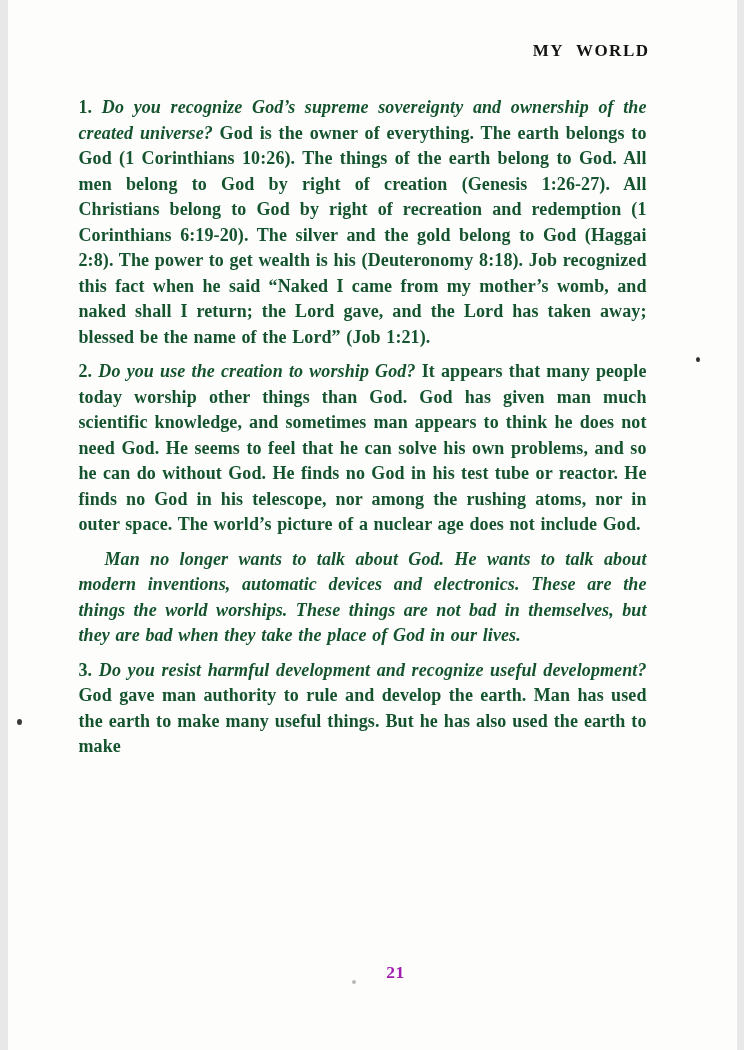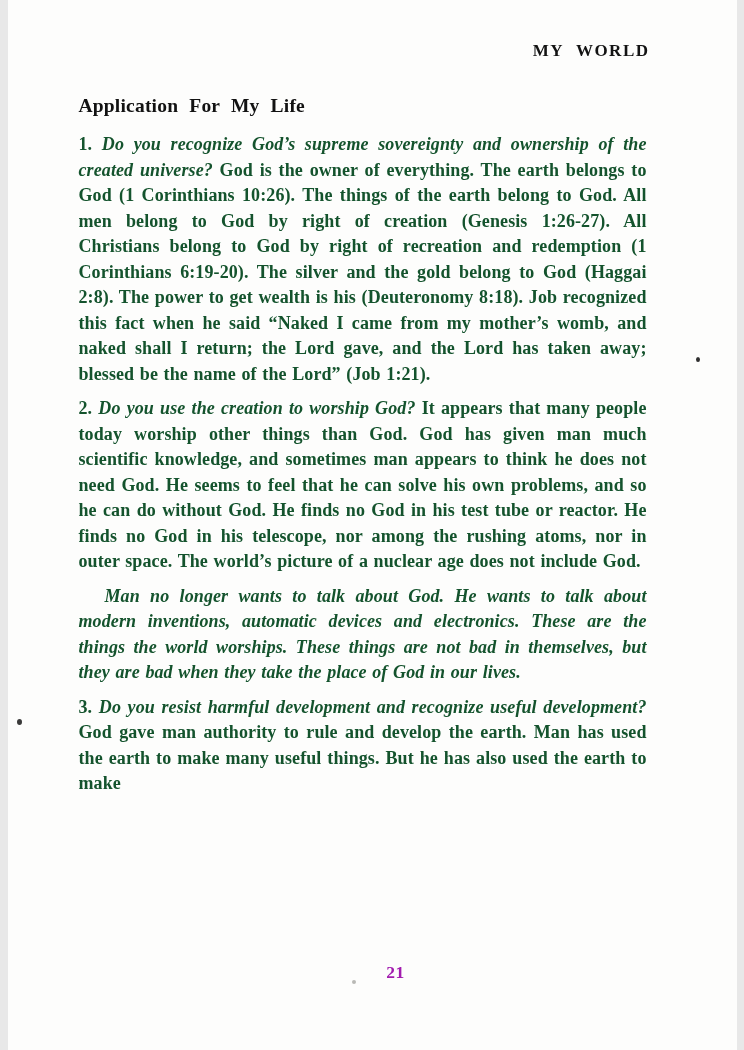--- a/index.html
+++ b/index.html
@@ -74,21 +74,20 @@
 </style>
 </head>
 <body>
 
 <div class="page">
 
   <div class="running-header">MY WORLD</div>
 
   <div class="content">
 
-    <h1 class="section-heading">Application For My Life</h1>
 
     <p class="para"><span class="num">1.</span><span class="q"> Do you recognize God’s supreme sovereignty and ownership of the created universe?</span><span> God is the owner of everything. The earth belongs to God (1 Corinthians 10:26). The things of the earth belong to God. All men belong to God by right of creation (Genesis 1:26-27). All Christians belong to God by right of recreation and redemption (1 Corinthians 6:19-20). The silver and the gold belong to God (Haggai 2:8). The power to get wealth is his (Deuteronomy 8:18). Job recognized this fact when he said “Naked I came from my mother’s womb, and naked shall I return; the Lord gave, and the Lord has taken away; blessed be the name of the Lord” (Job 1:21).</span></p>
 
     <p class="para"><span class="num">2.</span><span class="q"> Do you use the creation to worship God?</span><span> It appears that many people today worship other things than God. God has given man much scientific knowledge, and sometimes man appears to think he does not need God. He seems to feel that he can solve his own problems, and so he can do without God. He finds no God in his test tube or reactor. He finds no God in his telescope, nor among the rushing atoms, nor in outer space. The world’s picture of a nuclear age does not include God.</span></p>
 
     <p class="para indent"><span>Man no longer wants to talk about God. He wants to talk about modern inventions, automatic devices and electronics. These are the things the world worships. These things are not bad in themselves, but they are bad when they take the place of God in our lives.</span></p>
 
     <p class="para"><span class="num">3.</span><span class="q"> Do you resist harmful development and recognize useful development?</span><span> God gave man authority to rule and develop the earth. Man has used the earth to make many useful things. But he has also used the earth to make</span></p>
 
   </div>

